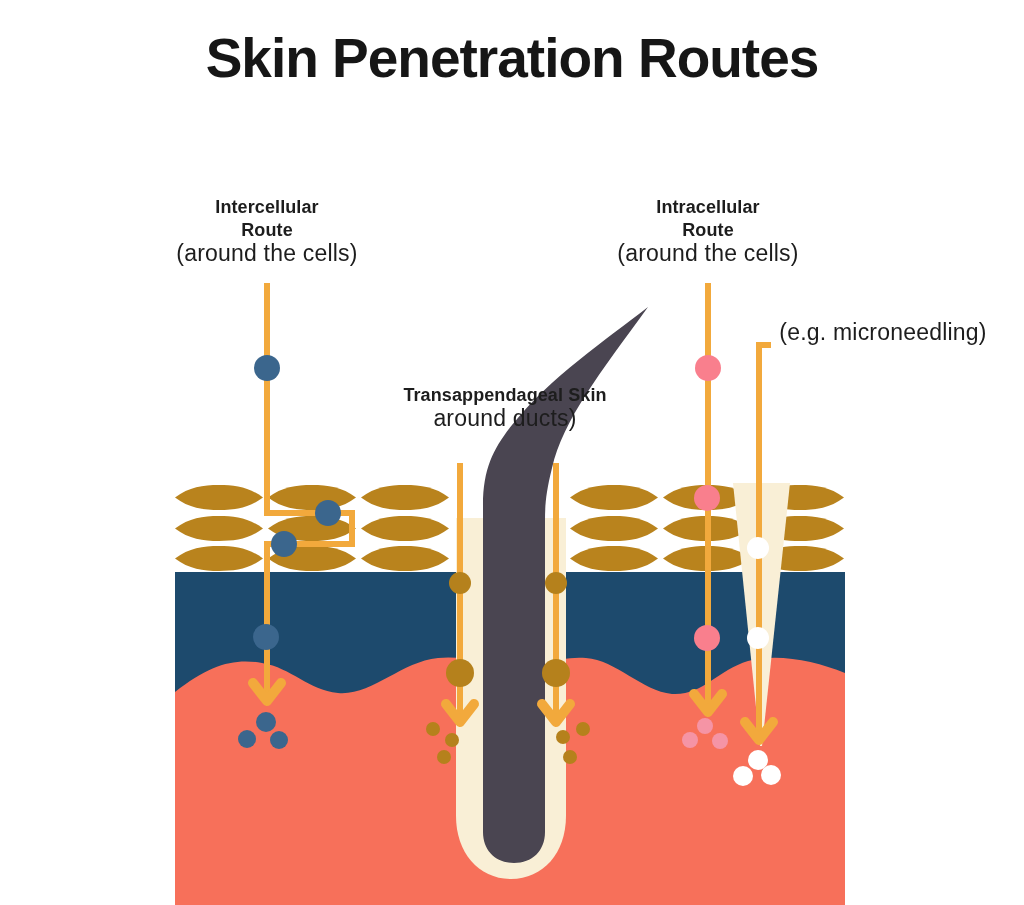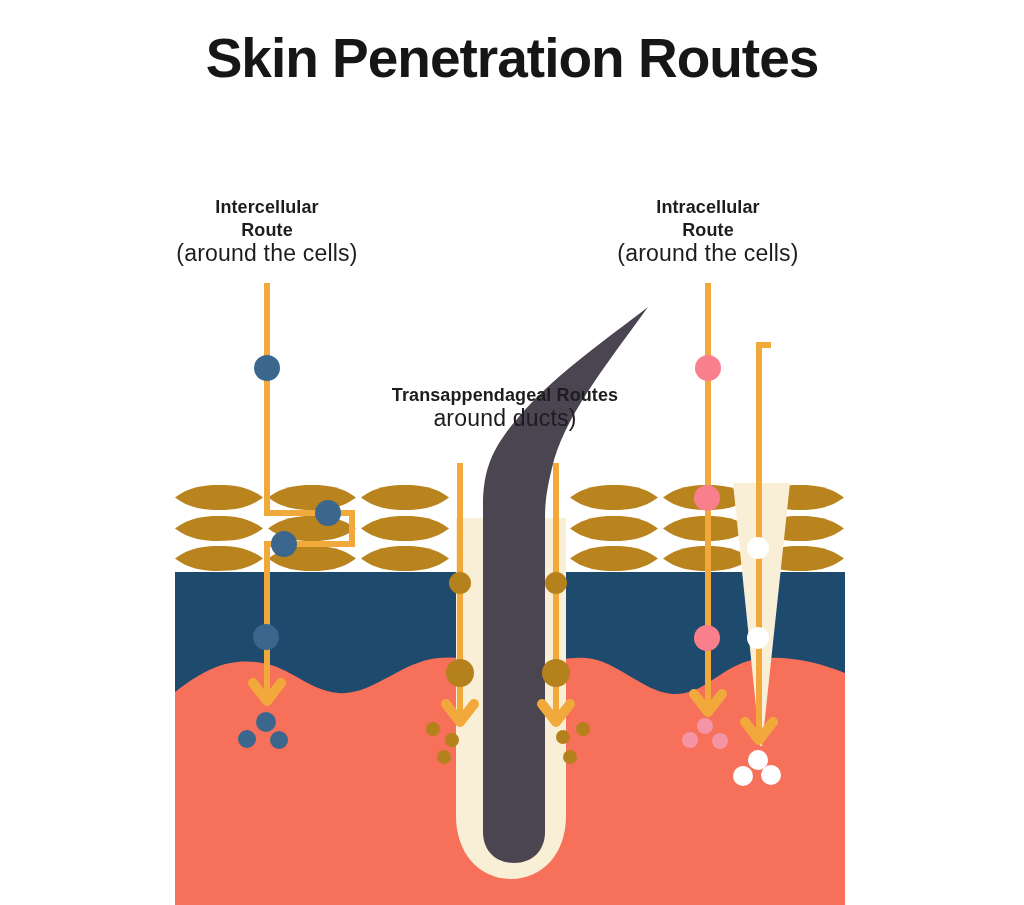--- a/index.html
+++ b/index.html
@@ -157,20 +157,21 @@
     <div class="route-sub">(around the cells)</div>
   </div>
 
   <div class="route-label lbl-intracellular">
     <div class="route-title">Intracellular</div>
     <div class="route-title">Route</div>
     <div class="route-sub">(around the cells)</div>
   </div>
 
   <div class="route-label lbl-transappendageal">
-    <div class="route-title">Transappendageal Routes</div>
+    <div class="route-title">Transappendageal Skin</div>
     <div class="route-sub">around ducts)</div>
   </div>
 
   <div class="route-label lbl-mechanical">
+    <div class="route-sub">(e.g. microneedling)</div>
   </div>
 
 </div>
 
 </body></html>

